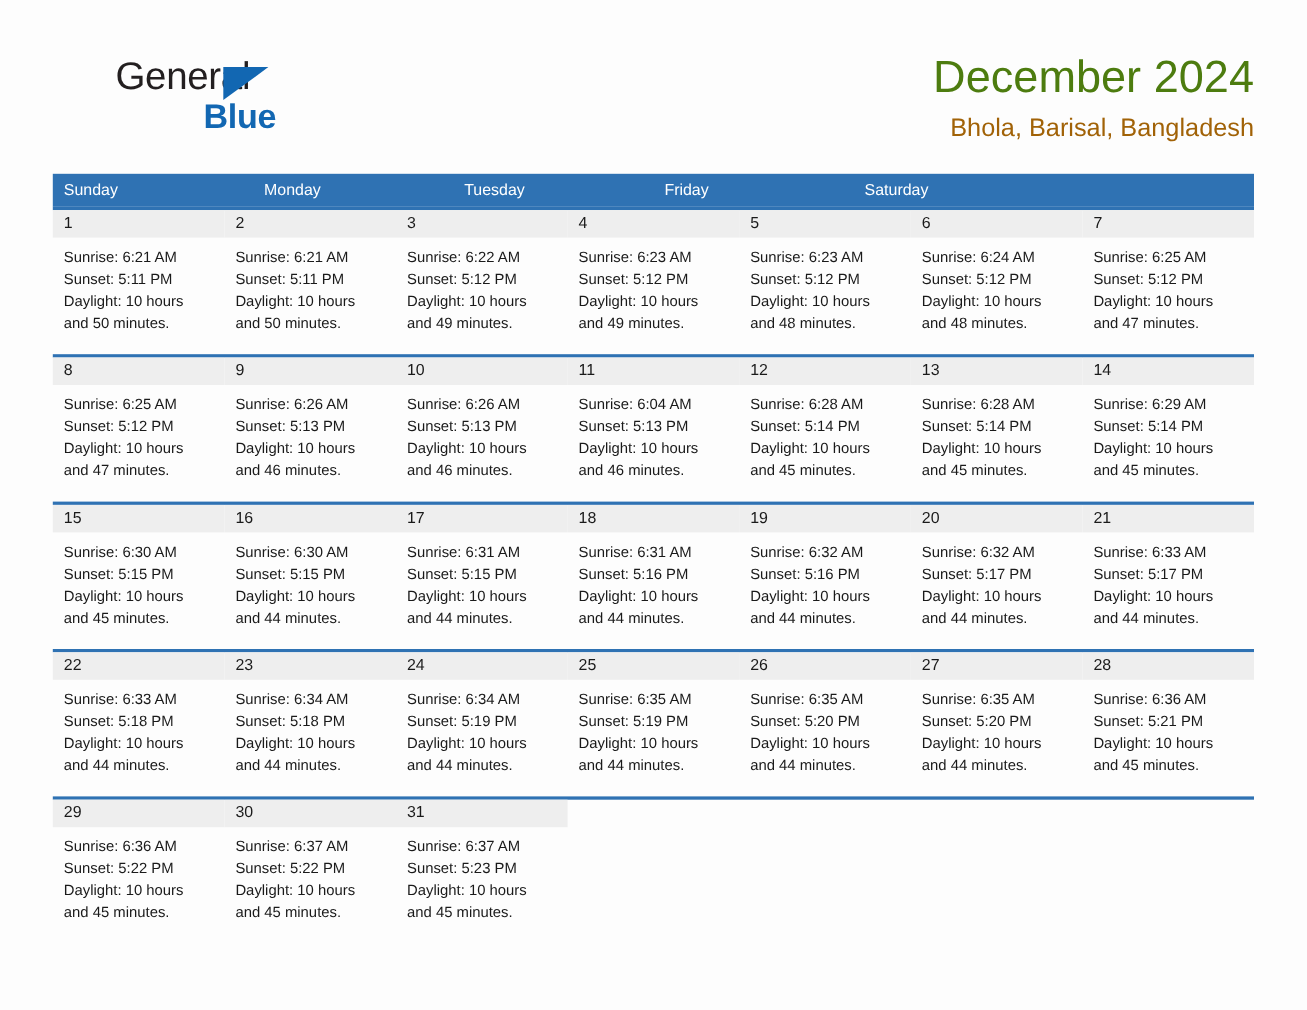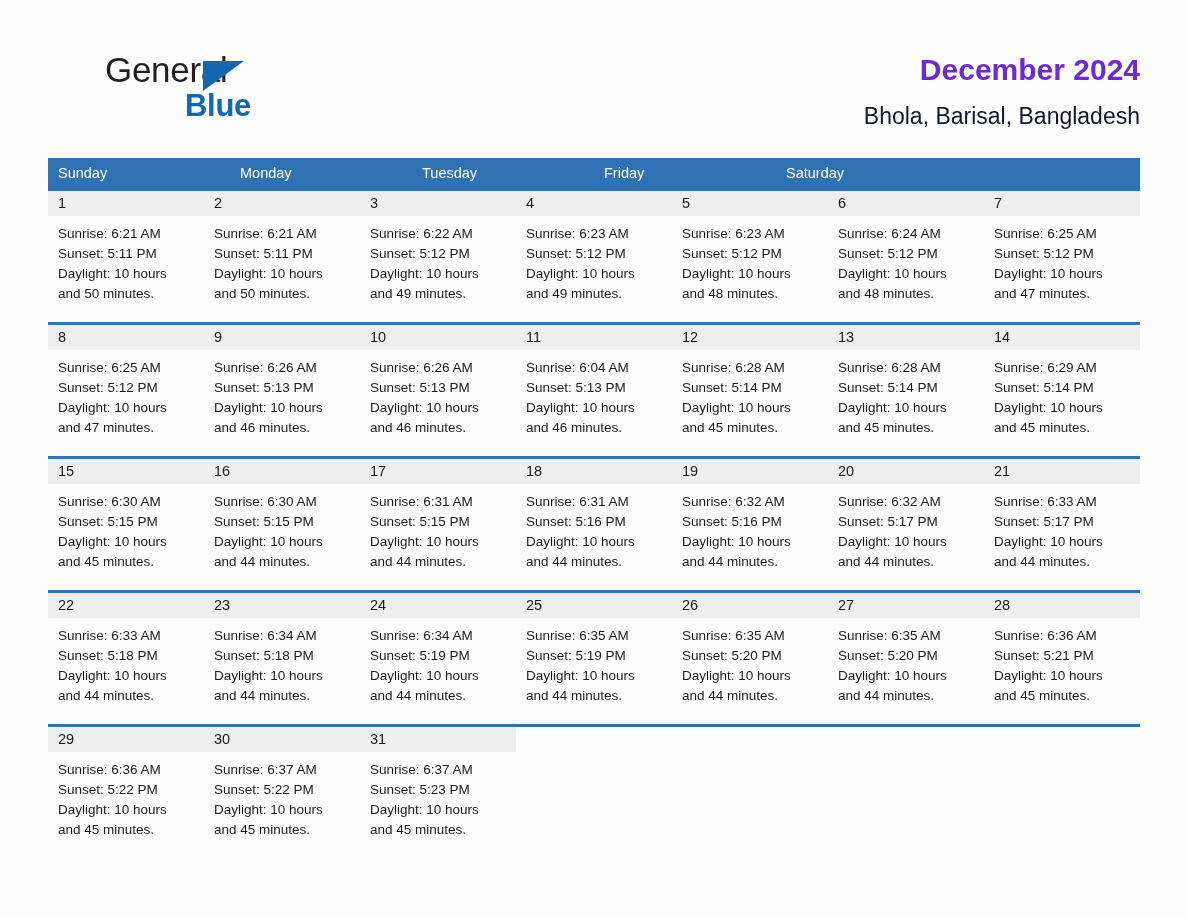--- a/index.html
+++ b/index.html
@@ -52,30 +52,30 @@
     color: #1267b2;
     letter-spacing: -0.3px;
     line-height: 44px;
   }
   .title-block {
     position: absolute;
     right: 0; top: 0;
     text-align: right;
   }
   .month-title {
-    font-size: 30px;
-    font-weight: 700;
-    color: #6d28d9;
+    font-size: 41px;
+    font-weight: 400;
+    color: #4d7c0f;
     line-height: 52px;
     white-space: nowrap;
   }
   .location-sub {
     font-size: 23px;
     font-weight: 400;
-    color: #0f172a;
+    color: #a16207;
     line-height: 32px;
     margin-top: 4px;
     white-space: nowrap;
   }
 
   
   .calendar {
     position: absolute;
     left: 48px; top: 158px;
     width: 1092px;

